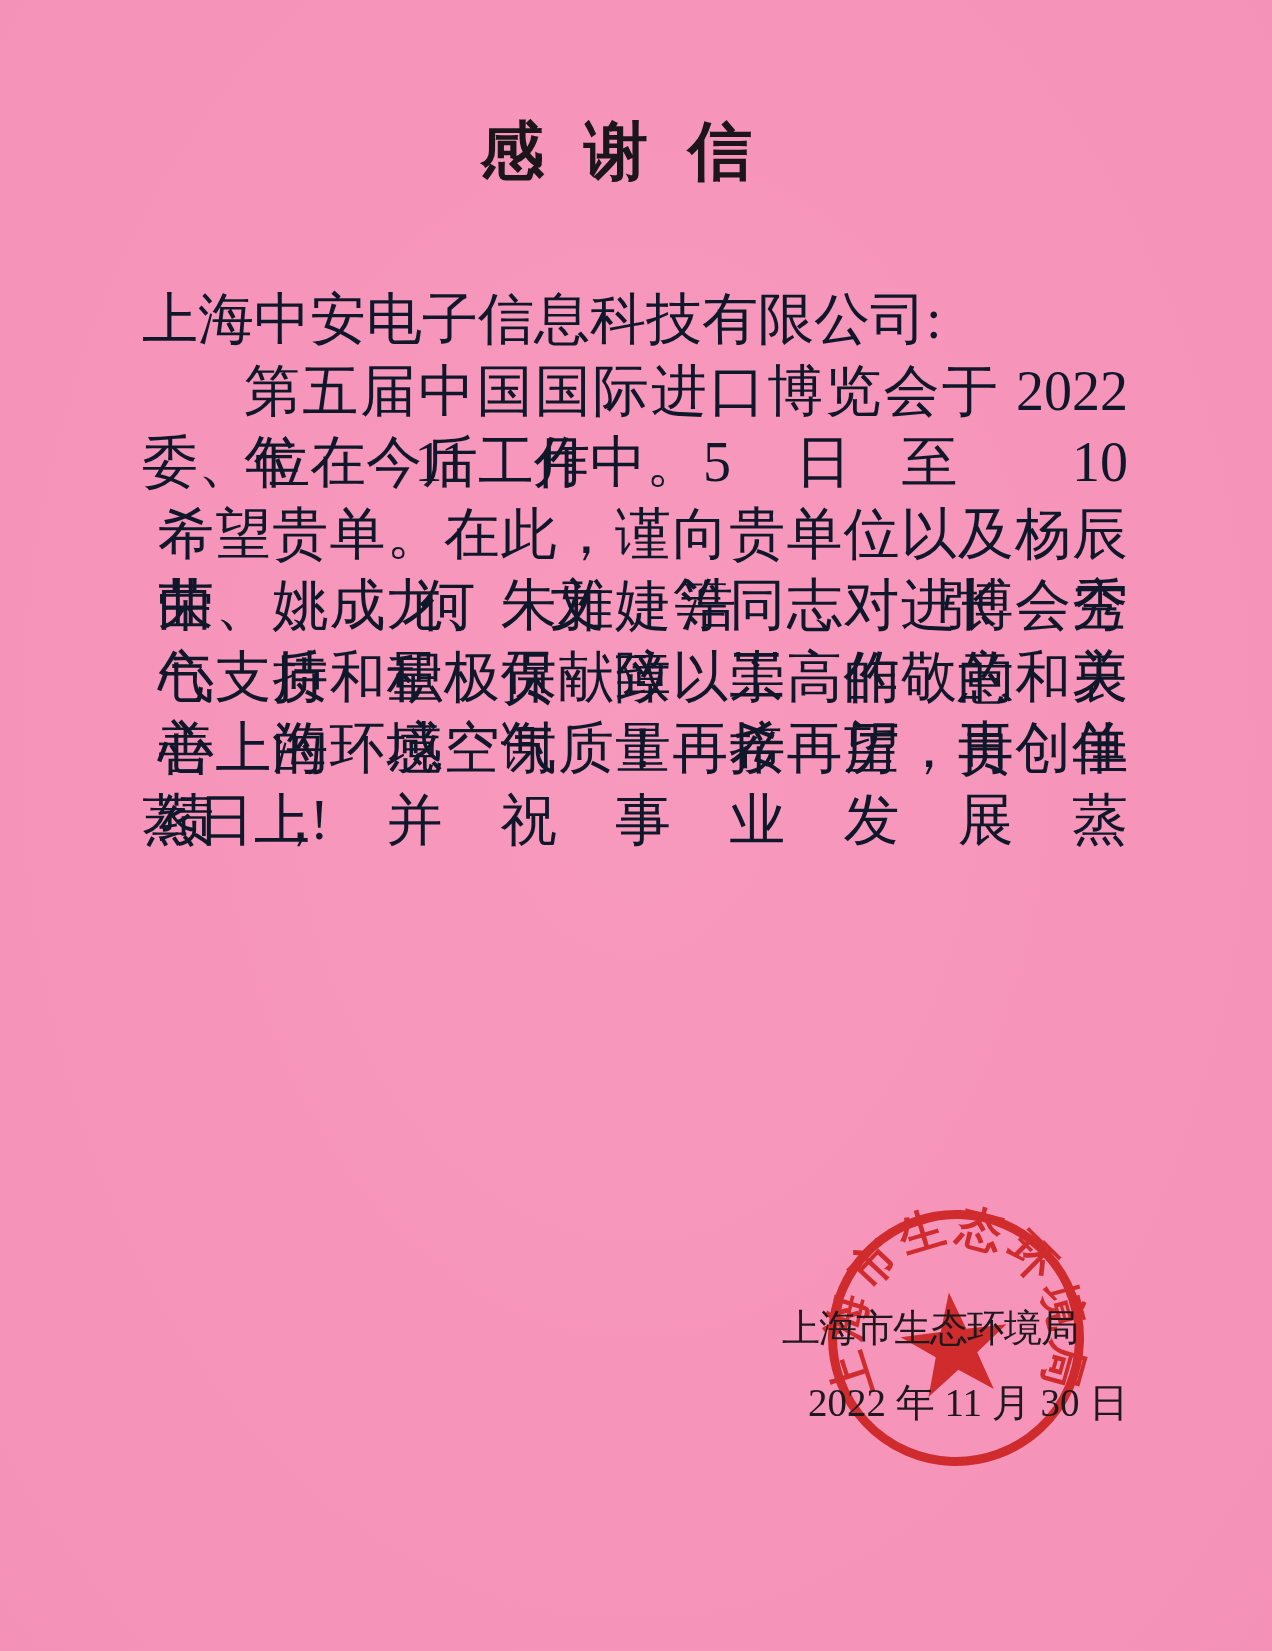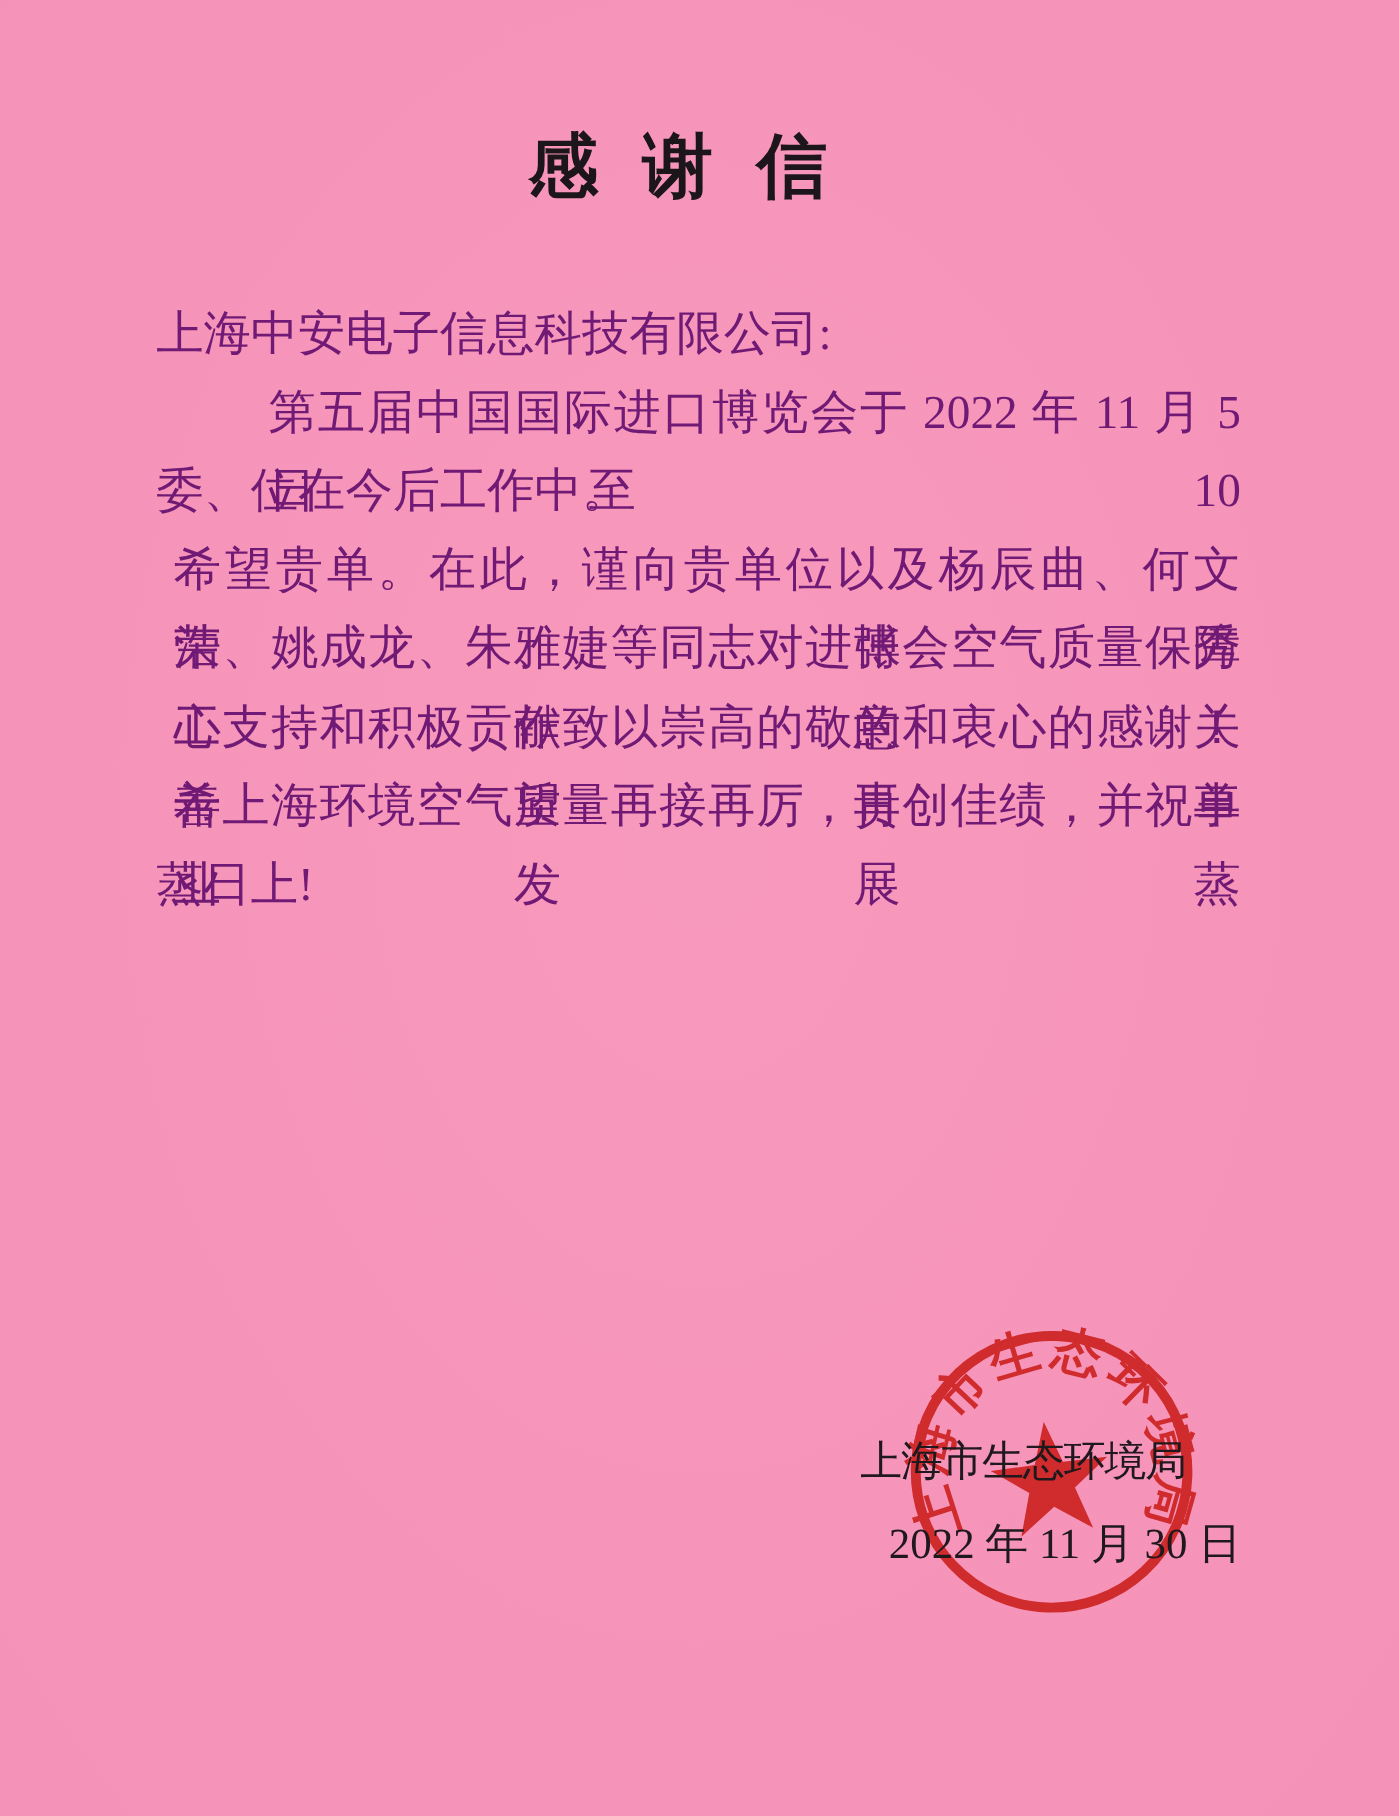--- a/index.html
+++ b/index.html
@@ -13,22 +13,22 @@
     background:radial-gradient(ellipse at 50% 45%, rgba(255,255,255,0.05), rgba(214,110,150,0.07));
     pointer-events:none;
   }
   .title{
     position:absolute;top:110px;left:0;width:1272px;
     text-align:center;transform:translateX(-14px);
     font-size:64px;font-weight:700;color:#1c1519;
     letter-spacing:12px;line-height:84px;white-space:pre;
   }
   .body-block{
-    position:absolute;top:268px;left:142px;width:986px;
-    font-size:43px;line-height:71.5px;color:#701a75;
+    position:absolute;top:284px;left:142px;width:986px;
+    font-size:56px;line-height:71.5px;color:#0f172a;
   }
   .line{height:71.5px;white-space:nowrap;}
   .j{white-space:normal;text-align:justify;text-align-last:justify;margin-left:16px;}
   .indent{padding-left:86px;}
   .signature{
     position:absolute;left:782px;top:1303px;
     font-size:38px;color:#1f181c;letter-spacing:-1px;
     z-index:3;white-space:pre;
   }
   .dateline{

